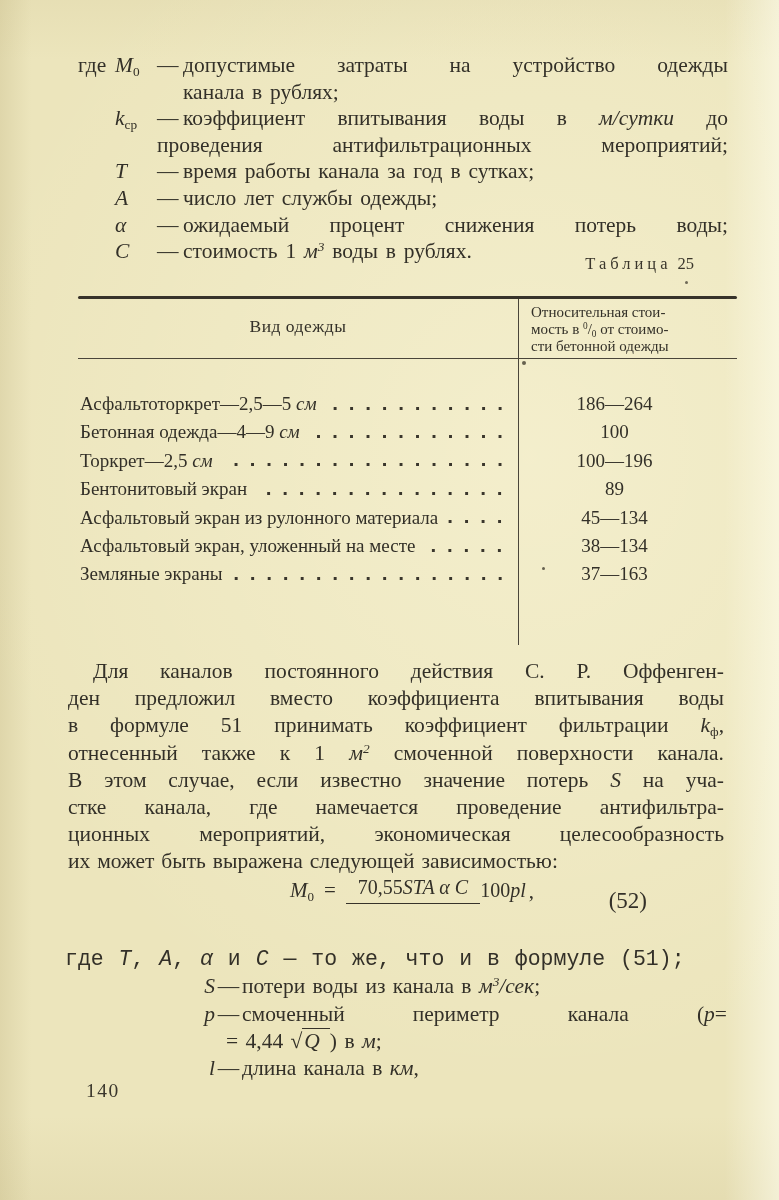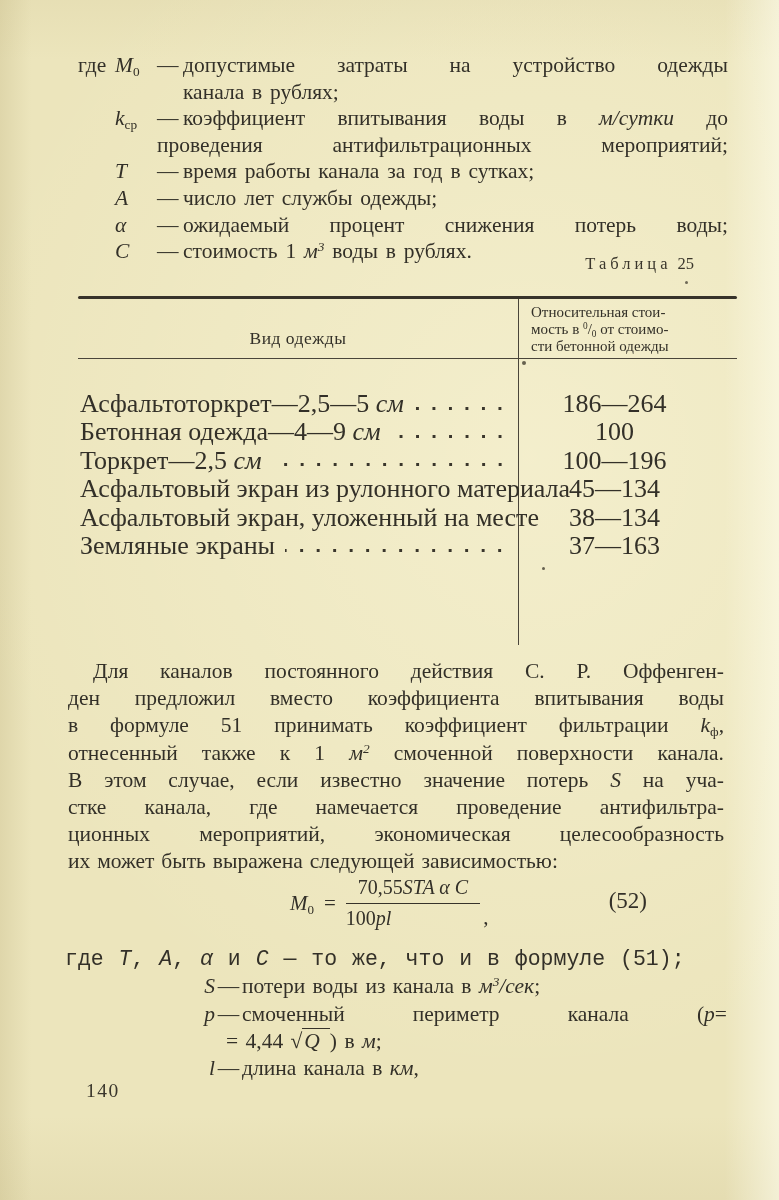--- a/index.html
+++ b/index.html
@@ -36,24 +36,24 @@
 
   
   .table-caption{position:absolute;top:254px;right:85px;font-size:16.5px;color:#3a362c;}
   .cap-word{letter-spacing:4px;}
   .cap-num{margin-left:6px;}
   .ctable{position:absolute;left:78px;top:290px;width:659px;height:356px;}
   .t-toprule{position:absolute;left:0;top:6px;width:100%;height:3px;background:#37332a;border-radius:2px;}
   .t-vrule{position:absolute;left:440px;top:9px;width:1.4px;height:346px;background:#4a453a;}
   .t-midrule{position:absolute;left:0;top:68px;width:100%;height:1.3px;background:#4a453a;}
   .t-header{position:absolute;left:0;top:9px;width:100%;display:flex;}
-  .t-h1{width:440px;text-align:center;font-size:17.5px;padding-top:29px;letter-spacing:0.5px;}
+  .t-h1{width:440px;text-align:center;font-size:17.5px;padding-top:17px;letter-spacing:0.5px;}
   .t-h2{flex:1;font-size:15px;line-height:16.8px;padding:5px 2px 0 13px;}
   .t-body{position:absolute;left:0;top:100px;width:100%;}
-  .t-row{display:flex;height:28.4px;align-items:center;font-size:26px;line-height:28.4px;}
+  .t-row{display:flex;height:28.4px;align-items:center;font-size:19px;line-height:28.4px;}
   .t-left{width:440px;flex:none;display:flex;align-items:baseline;padding-left:2px;box-sizing:border-box;}
   .t-label{flex:none;white-space:nowrap;}
   .leader{flex:1;height:5px;align-self:center;margin:8px 10px 0 10px;
     background-image:radial-gradient(circle,#3a362c 1.45px,rgba(0,0,0,0) 1.75px);
     background-size:16.5px 5px;background-repeat:repeat-x;background-position:right center;}
   .t-value{flex:1;text-align:center;transform:translateX(-13px);}
   .speck{position:absolute;background:rgba(55,50,38,0.75);border-radius:50%;}
   .s1{left:444px;top:71px;width:4px;height:4px;}
   .s2{left:464px;top:277px;width:3px;height:3px;}
   .s3{position:absolute;left:685px;top:281px;width:3px;height:3px;background:rgba(55,50,38,0.7);border-radius:50%;}
@@ -61,21 +61,21 @@
   
   .para{position:absolute;left:68px;top:658px;width:656px;font-size:21.5px;line-height:27.2px;word-spacing:1.5px;}
   .pline{white-space:normal;}
   .pline.first{padding-left:25px;}
 
   
   .formula{position:absolute;left:68px;top:876px;width:656px;height:66px;font-size:21px;}
   .f-inner{display:flex;align-items:center;padding-left:222px;}
   .f-lhs{white-space:nowrap;}
   .f-eq{margin:0 10px;}
-  .frac{display:inline-flex;flex-direction:column;text-align:left;font-size:20px;}
+  .frac{display:inline-flex;flex-direction:row;text-align:left;font-size:20px;}
   .num{border-bottom:1.6px solid #37332a;padding:0 12px 4px 12px;white-space:nowrap;}
   .den{padding-top:3px;}
   .f-comma{align-self:flex-end;margin-left:3px;}
   .f-number{position:absolute;right:77px;top:12px;font-size:23px;text-align:center;}
 
   
   .defs52{position:absolute;left:65px;top:946px;width:662px;font-size:21.5px;line-height:27.3px;}
   .d52-intro{word-spacing:2px;font-family:Liberation Mono, monospace;}
   .d52-row{display:flex;}
   .d52-term{width:150px;flex:none;text-align:right;}
@@ -178,20 +178,27 @@
       </div>
       <div class="t-row">
         <div class="t-left">
             <span class="t-label"><span>Торкрет—2,5 </span><span class="it">см</span></span>
             <span class="leader"></span>
           </div>
         <div class="t-value">100—196</div>
       </div>
       <div class="t-row">
         <div class="t-left">
+            <span class="t-label"><span>Бентонитовый экран</span></span>
+            <span class="leader"></span>
+          </div>
+        <div class="t-value">89</div>
+      </div>
+      <div class="t-row">
+        <div class="t-left">
             <span class="t-label"><span>Асфальтовый экран из рулонного материала</span></span>
             <span class="leader"></span>
           </div>
         <div class="t-value">45—134</div>
       </div>
       <div class="t-row">
         <div class="t-left">
             <span class="t-label"><span>Асфальтовый экран, уложенный на месте</span></span>
             <span class="leader"></span>
           </div>

